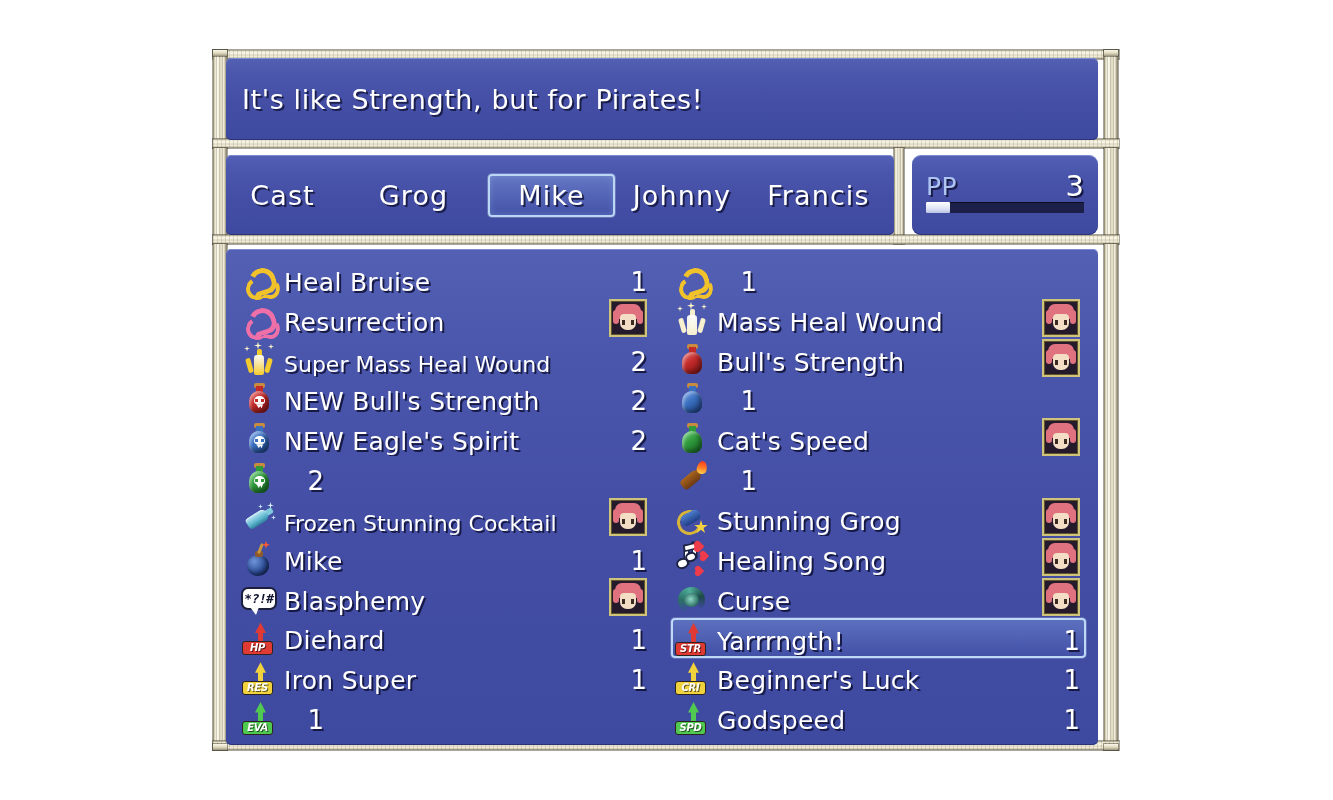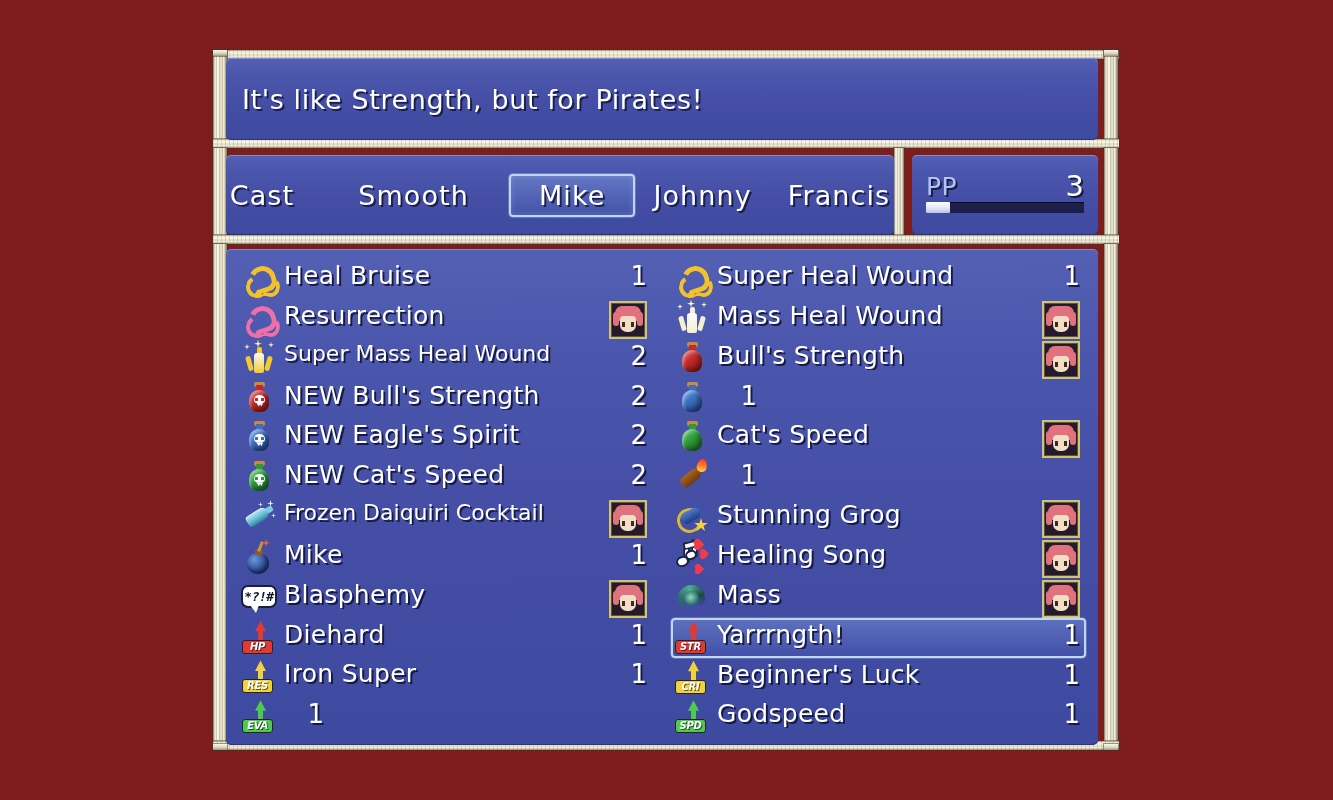--- a/index.html
+++ b/index.html
@@ -8,21 +8,21 @@
     background: #000;
     width: 1333px; height: 800px;
     overflow: hidden;
     font-family: "DejaVu Sans", sans-serif;
   }
 
   #screen {
     position: relative;
     width: 1333px;
     height: 800px;
-    background: #7f1d1d;
+    background: #ffffff;
   }
 
   
   
   .frame-h {
     position: absolute;
     background:
       linear-gradient(to bottom,
         #8f8a72 0%,
         #e9e4cd 14%,
@@ -125,21 +125,21 @@
   .tab.gap-wide { margin-right: 28px; }
   .tab.gap-wide2 { margin-right: 22px; }
   .tab.selected {
     border-color: #b9d6f5;
     background: linear-gradient(to bottom, rgba(120,145,215,0.55), rgba(75,95,180,0.35));
     box-shadow: 0 0 0 1px rgba(255,255,255,0.22), inset 0 0 6px rgba(180,210,255,0.25);
     padding: 6px 28px;
   }
 
   
-  #pp-panel { left: 912px; top: 155px; width: 186px; height: 80px; }
+  #pp-panel { left: 912px; top: 155px; width: 186px; height: 80px; border-radius: 9px; }
   .pp-label {
     position: absolute;
     left: 14px; top: 17px;
     font-size: 25px;
     color: #aec4f2;
     letter-spacing: 0.5px;
     text-shadow: 2px 2px 0 rgba(18,20,55,0.85);
   }
   .pp-value {
     position: absolute;
@@ -172,21 +172,21 @@
     padding: 10px 12px 8px 12px;
     box-sizing: border-box;
   }
   .column { flex: 1 1 0; display: flex; flex-direction: column; }
   .column.left { padding-right: 10px; }
   .column.right { padding-left: 8px; }
 
   .row {
     position: relative;
     display: flex;
-    align-items: flex-start;
+    align-items: flex-end;
     height: 40px;
     padding: 0 4px 0 2px;
     box-sizing: border-box;
     border: 2px solid transparent;
     border-radius: 4px;
   }
   .row.selected {
     border-color: #bcd9f8;
     background: linear-gradient(to bottom, rgba(120,148,218,0.5), rgba(72,92,178,0.3));
     box-shadow: 0 0 0 1px rgba(255,255,255,0.2);
@@ -637,21 +637,21 @@
   <div class="cap" style="left:213px; top:744px; width:14px; height:6px;"></div>
   <div class="cap" style="left:1104px;top:744px; width:14px; height:6px;"></div>
 
   <div class="panel" id="desc-panel">
     <div class="desc-text">It's like Strength, but for Pirates!</div>
   </div>
 
   <div class="panel" id="tabs-panel">
     <div class="tabs-row" id="tabs-row">
         <div class="tab gap-wide"><span>Cast</span></div>
-        <div class="tab gap-wide2"><span>Smooth</span></div>
+        <div class="tab gap-wide2"><span>Grog</span></div>
         <div class="tab selected"><span>Mike</span></div>
         <div class="tab"><span>Johnny</span></div>
         <div class="tab"><span>Francis</span></div>
       </div>
   </div>
 
   <div class="panel" id="pp-panel">
     <div class="pp-label">PP</div>
     <div class="pp-value">3</div>
     <div class="pp-bar">
@@ -733,34 +733,33 @@
           <div class="row">
             <span class="row-icon">
               <span class="ic ic-potion" style="--c1: #2f9a3c; --c2: #6fd07a; --c3: #166322;">
                 <i class="cork"></i>
                 <i class="neck"></i>
                 <i class="body"></i>
                 <i class="skull"></i>
                 <i class="jaw"></i>
               </span>
             </span>
-            <span class="row-name">NEW Cat's Speed</span>
             <span class="row-qty">2</span>
           </div>
           <div class="row">
             <span class="row-icon">
               <span class="ic ic-frozen">
                 <i class="neck2"></i>
                 <i class="bottle"></i>
                 <i class="sp sp1"></i>
                 <i class="sp sp2"></i>
                 <i class="sp sp3"></i>
               </span>
             </span>
-            <span class="row-name compact">Frozen Daiquiri Cocktail</span>
+            <span class="row-name compact">Frozen Stunning Cocktail</span>
             <span class="portrait">
               <i class="hair"></i>
               <i class="face"></i>
               <i class="eye l"></i>
               <i class="eye r"></i>
             </span>
           </div>
           <div class="row">
             <span class="row-icon">
               <span class="ic ic-bomb">
@@ -820,21 +819,20 @@
         </div>
       <div class="column right" id="col-right">
           <div class="row">
             <span class="row-icon">
               <span class="ic ic-rune" style="--c1: #f2c22a;">
                 <i class="a"></i>
                 <i class="b"></i>
                 <i class="c"></i>
               </span>
             </span>
-            <span class="row-name">Super Heal Wound</span>
             <span class="row-qty">1</span>
           </div>
           <div class="row">
             <span class="row-icon">
               <span class="ic ic-burst" style="--c1: #f6f0cf;">
                 <i class="r1"></i>
                 <i class="r2"></i>
                 <i class="r3"></i>
                 <i class="core"></i>
                 <i class="s s1"></i>
@@ -939,21 +937,21 @@
               <i class="eye r"></i>
             </span>
           </div>
           <div class="row">
             <span class="row-icon">
               <span class="ic ic-curse">
                 <i class="sw"></i>
                 <i class="sw2"></i>
               </span>
             </span>
-            <span class="row-name">Mass</span>
+            <span class="row-name">Curse</span>
             <span class="portrait">
               <i class="hair"></i>
               <i class="face"></i>
               <i class="eye l"></i>
               <i class="eye r"></i>
             </span>
           </div>
           <div class="row selected">
             <span class="row-icon">
               <span class="ic ic-stat" style="--c1: #e03a35;">

